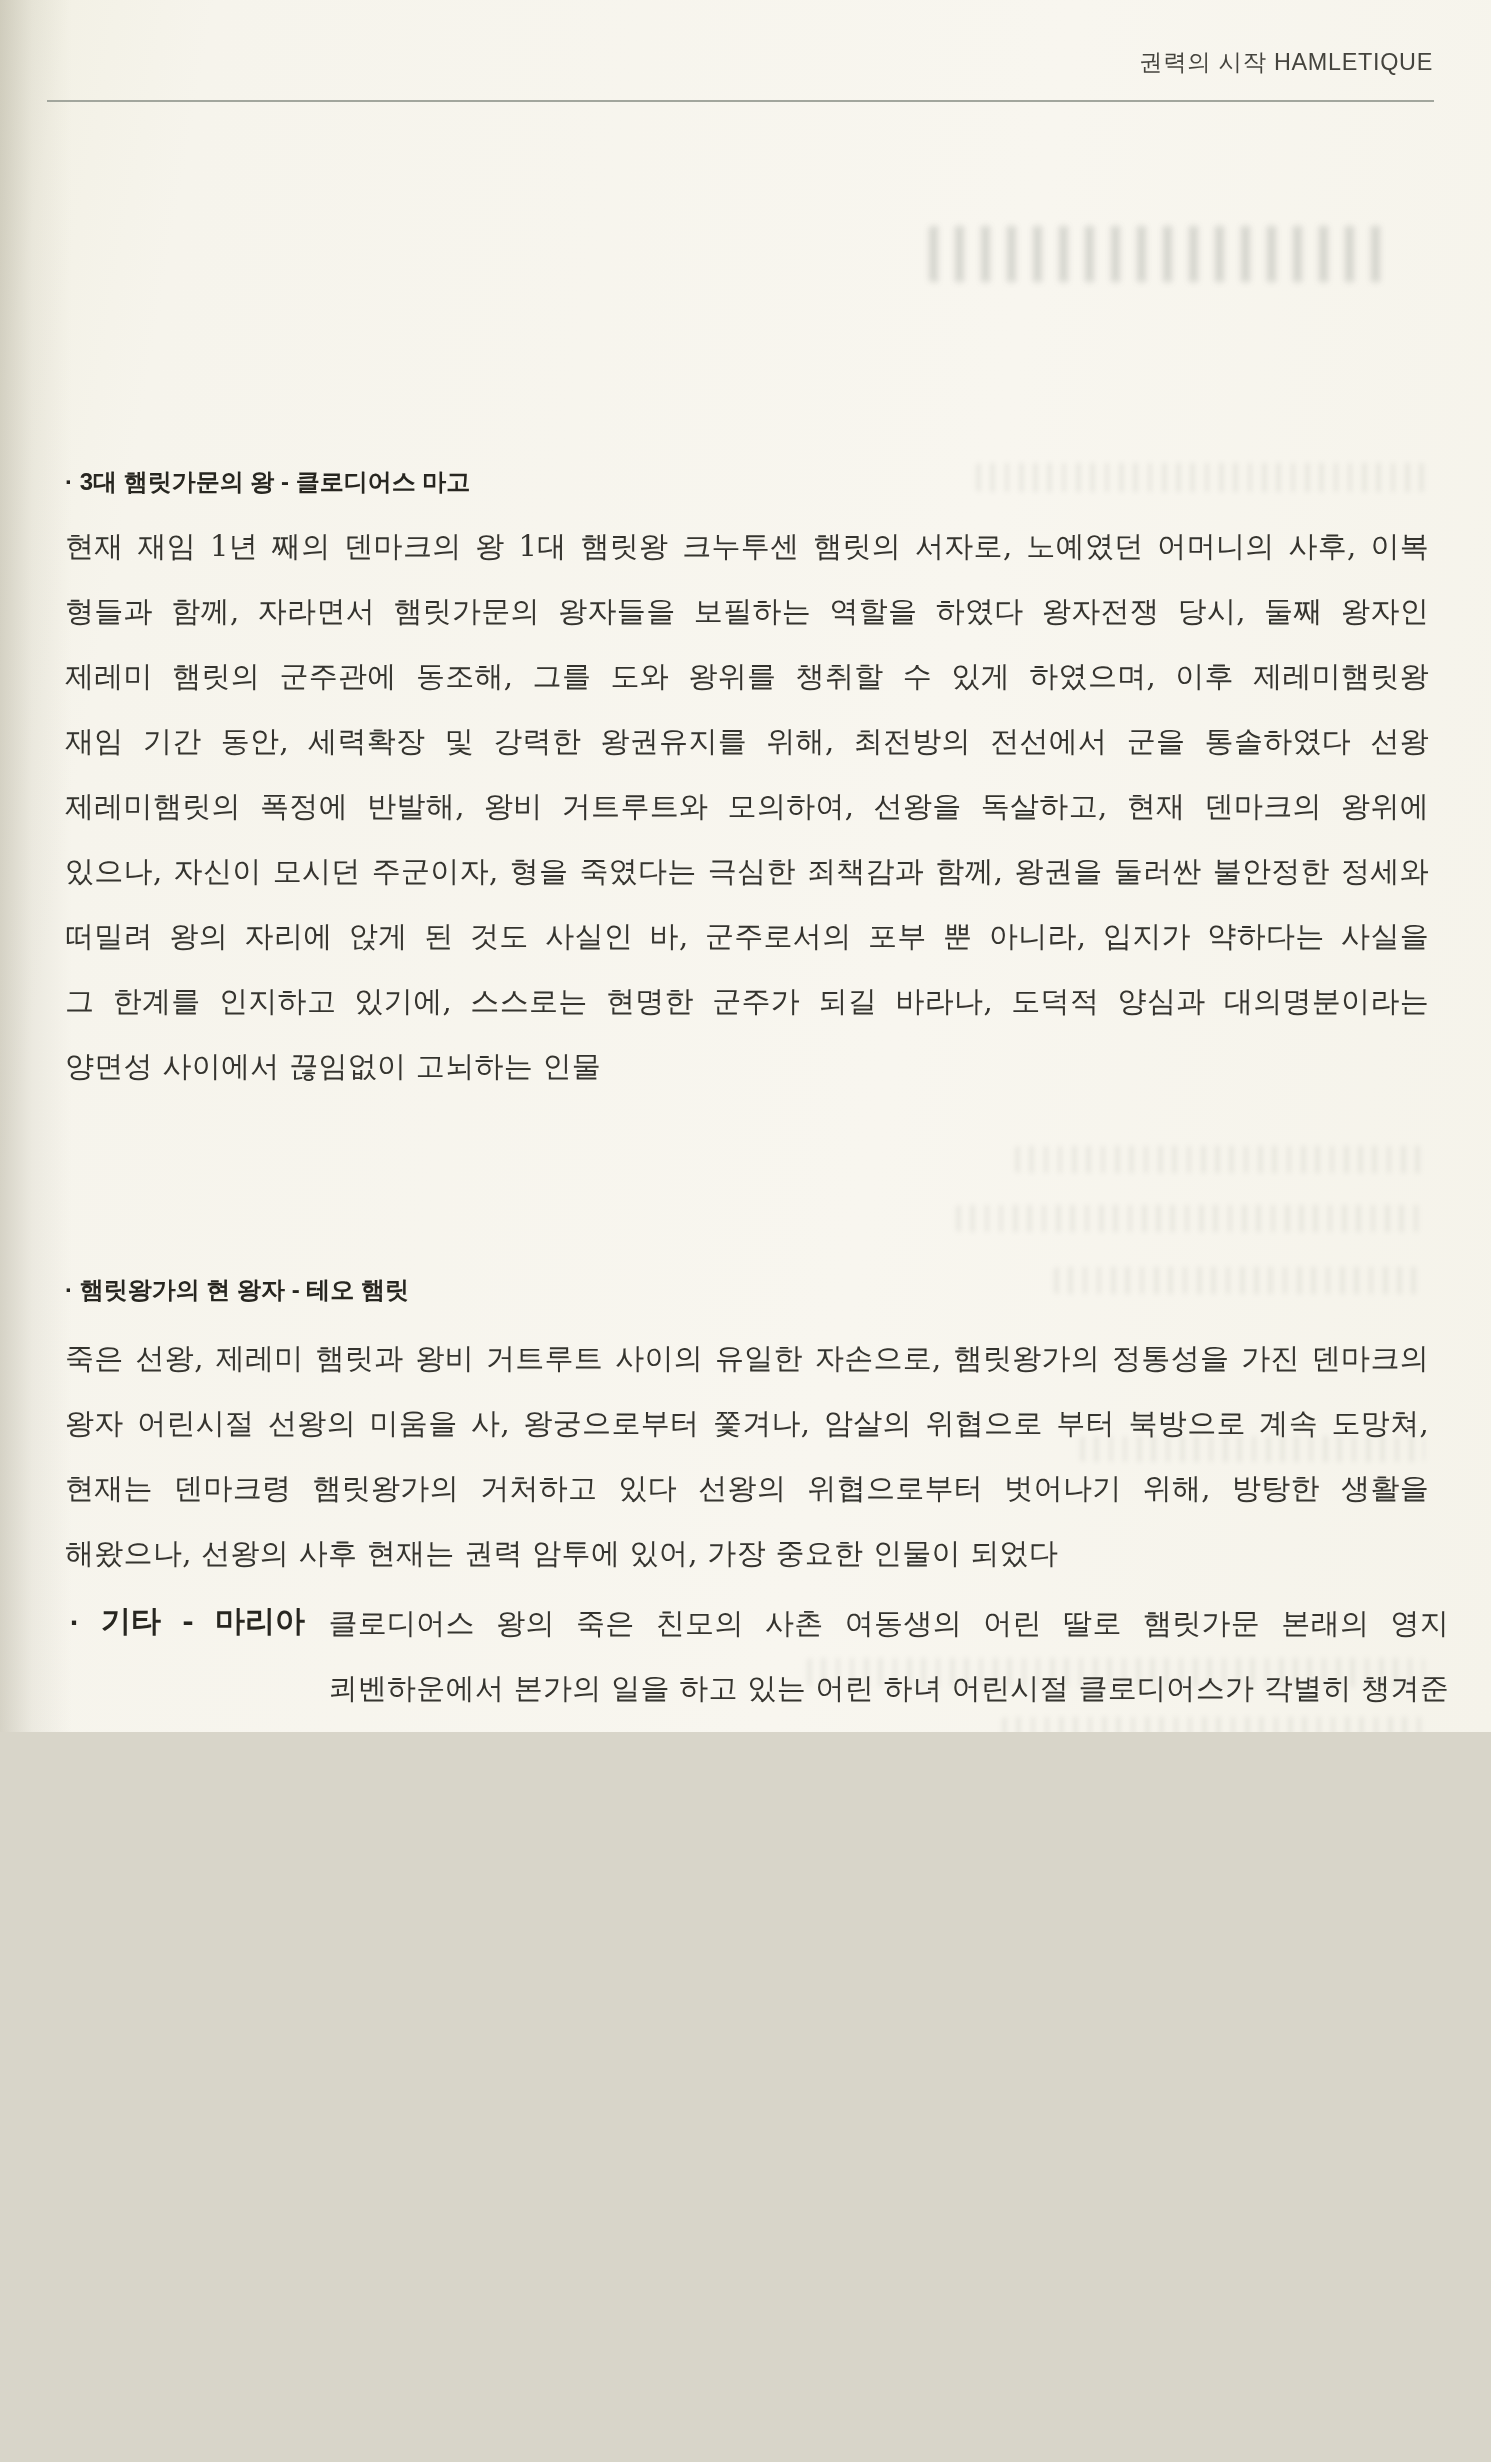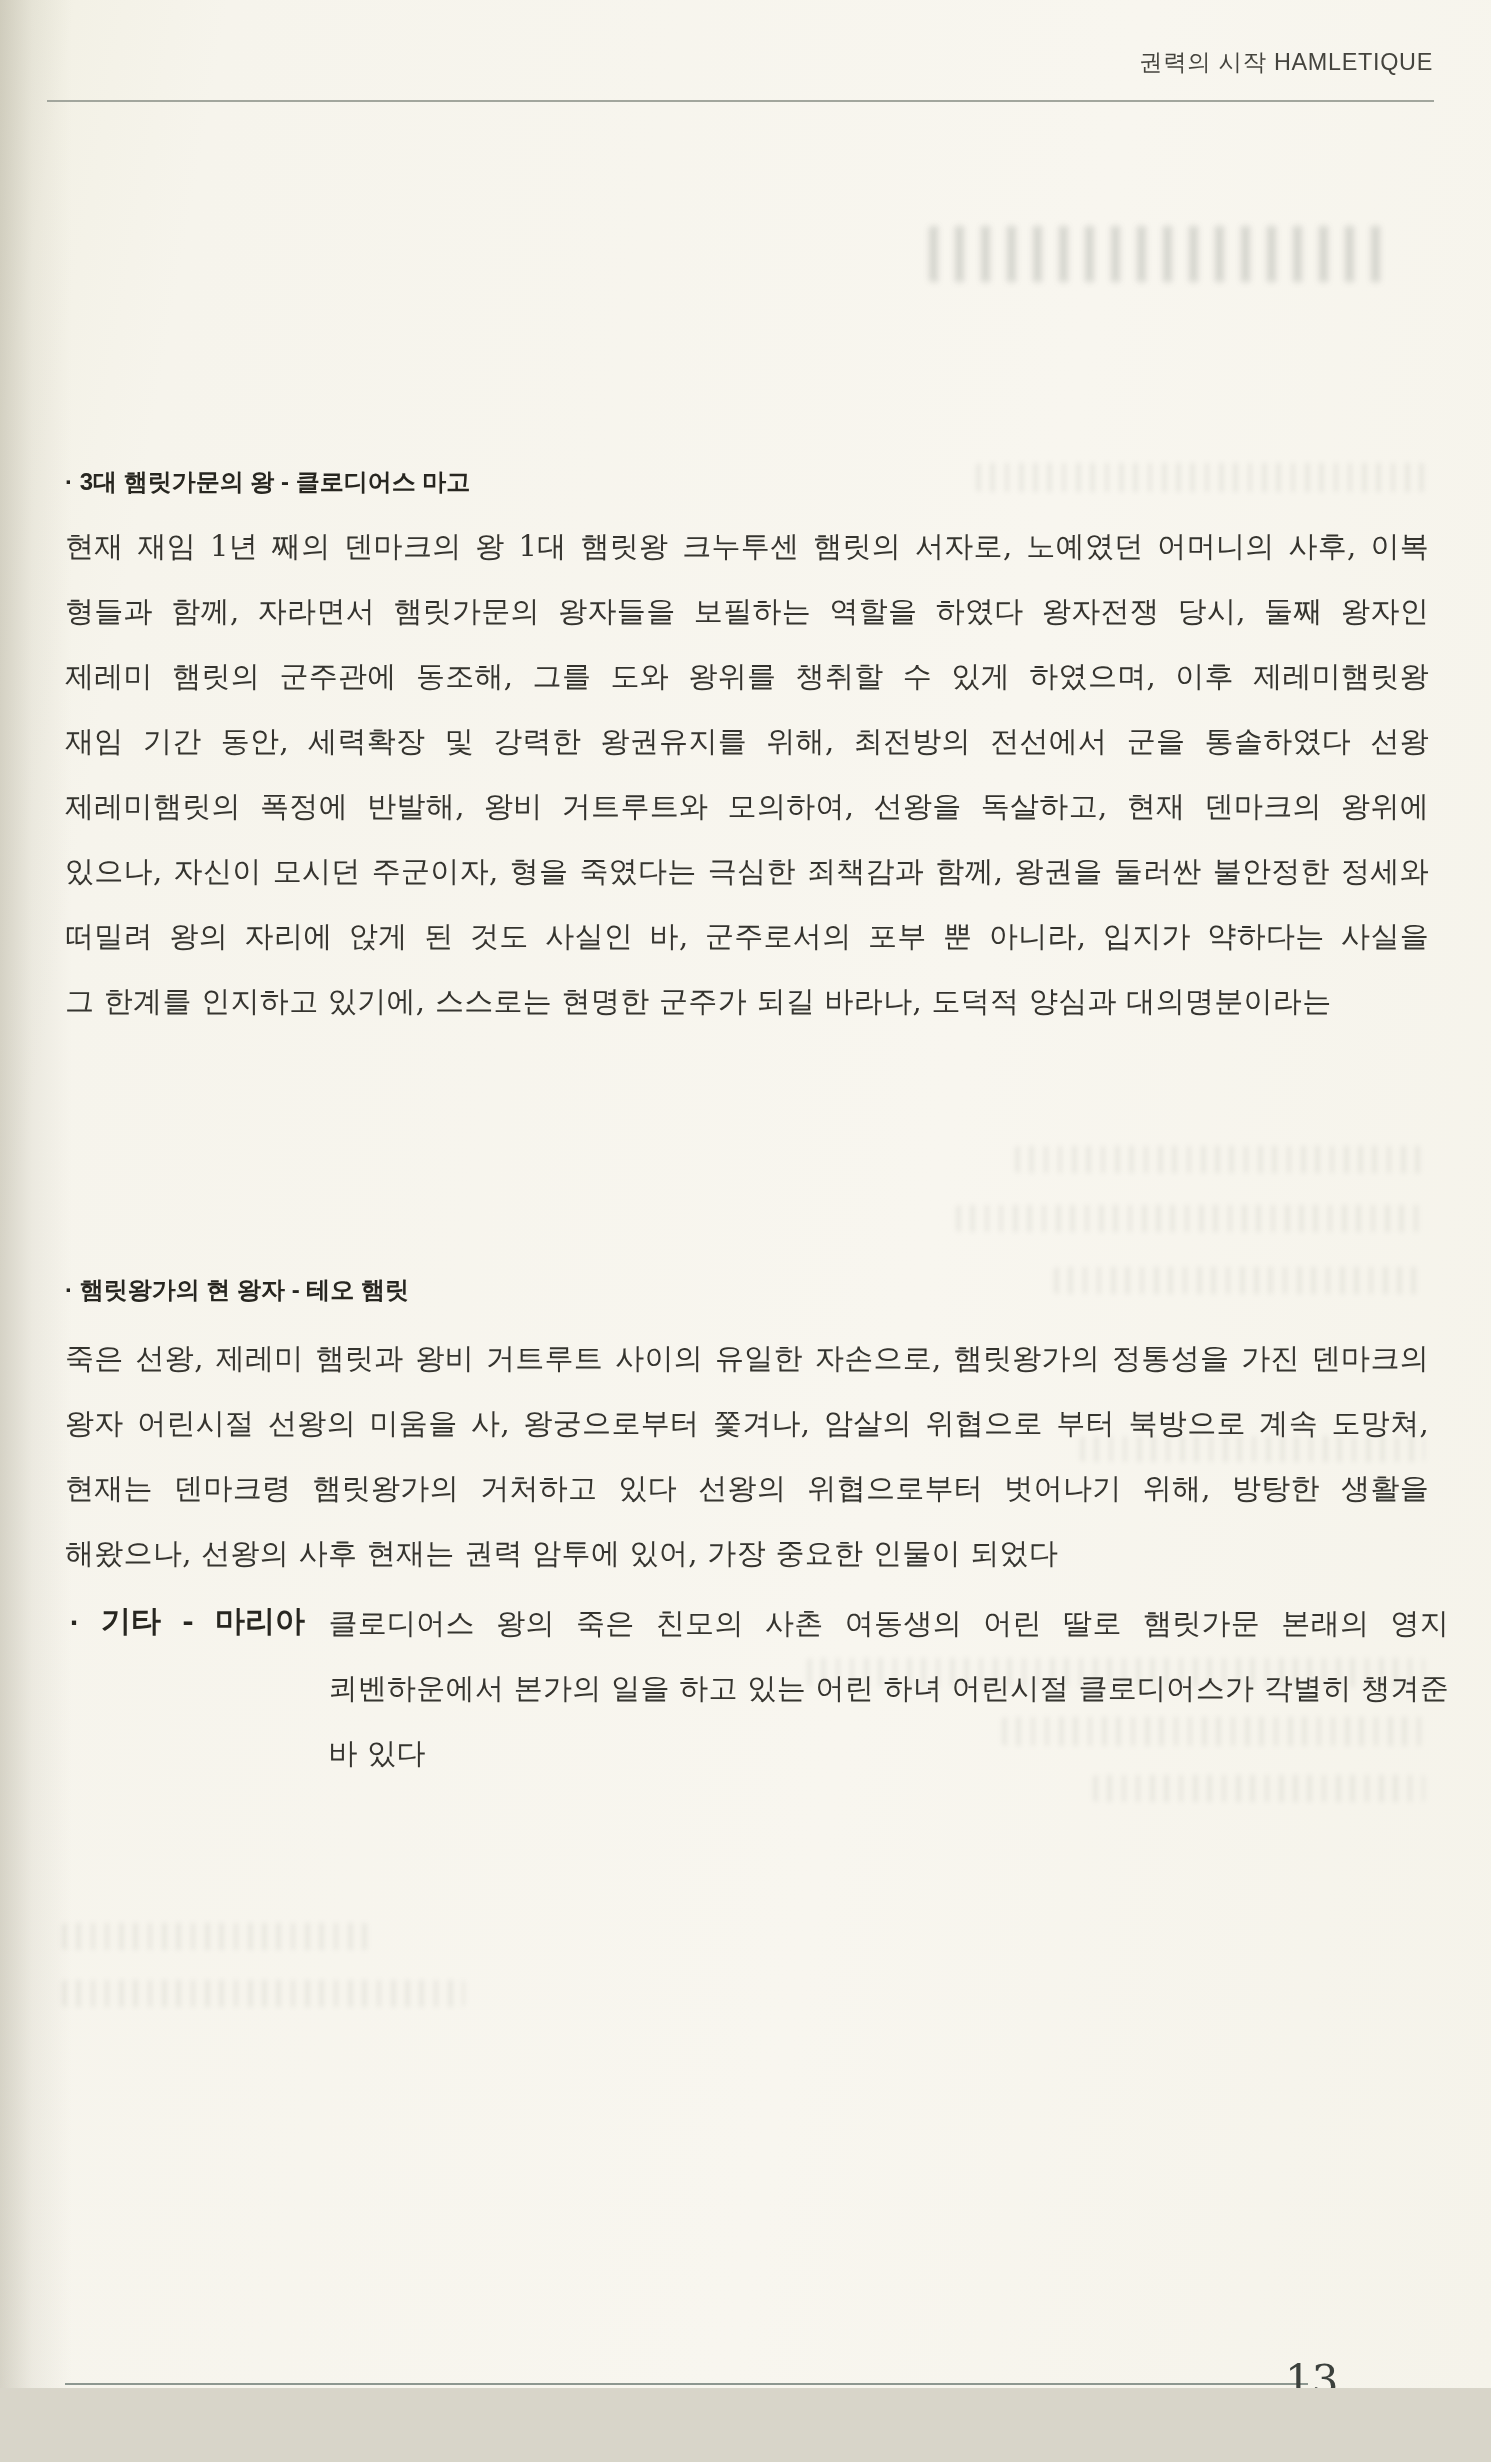--- a/index.html
+++ b/index.html
@@ -1,18 +1,18 @@
 <!DOCTYPE html>
 <html style="font-size:10.4px"><head>
 <meta charset="utf-8">
 <style>
   html,body{margin:0;padding:0;background:#d8d5c9;}
   .page{
     position:relative;
-    width:1492px;height:2388px;
+    width:1492px;height:1732px;
     margin:0 auto;
     background:linear-gradient(100deg,#eceadd 0%,#f3f1e6 4%,#f6f4ec 12%,#f8f6ef 60%,#f5f3ea 100%);
     overflow:hidden;
     font-family:"DejaVu Serif","Liberation Serif",serif;
     color:#34332e;
   }
   .edge-shadow{
     position:absolute;left:0;top:0;bottom:0;width:72px;
     background:linear-gradient(90deg,rgba(160,155,135,.38),rgba(160,155,135,.12) 45%,rgba(160,155,135,0));
     pointer-events:none;
@@ -96,20 +96,21 @@
   <div class="content heading sec1-heading" style="position:absolute;">· 3대 햄릿가문의 왕 - 클로디어스 마고</div>
   <div class="content para sec1-para" style="position:absolute;">
       <div class="line">현재 재임 1년 째의 덴마크의 왕 1대 햄릿왕 크누투센 햄릿의 서자로, 노예였던 어머니의 사후, 이복</div>
       <div class="line">형들과 함께, 자라면서 햄릿가문의 왕자들을 보필하는 역할을 하였다 왕자전쟁 당시, 둘째 왕자인</div>
       <div class="line">제레미 햄릿의 군주관에 동조해, 그를 도와 왕위를 챙취할 수 있게 하였으며, 이후 제레미햄릿왕</div>
       <div class="line">재임 기간 동안, 세력확장 및 강력한 왕권유지를 위해, 최전방의 전선에서 군을 통솔하였다 선왕</div>
       <div class="line">제레미햄릿의 폭정에 반발해, 왕비 거트루트와 모의하여, 선왕을 독살하고, 현재 덴마크의 왕위에</div>
       <div class="line">있으나, 자신이 모시던 주군이자, 형을 죽였다는 극심한 죄책감과 함께, 왕권을 둘러싼 불안정한 정세와</div>
       <div class="line">떠밀려 왕의 자리에 앉게 된 것도 사실인 바, 군주로서의 포부 뿐 아니라, 입지가 약하다는 사실을</div>
       <div class="line">그 한계를 인지하고 있기에, 스스로는 현명한 군주가 되길 바라나, 도덕적 양심과 대의명분이라는</div>
+      <div class="line">양면성 사이에서 끊임없이 고뇌하는 인물</div>
     </div>
 
   <div class="content heading sec2-heading" style="position:absolute;">· 햄릿왕가의 현 왕자 - 테오 햄릿</div>
   <div class="content para sec2-para" style="position:absolute;">
       <div class="line">죽은 선왕, 제레미 햄릿과 왕비 거트루트 사이의 유일한 자손으로, 햄릿왕가의 정통성을 가진 덴마크의</div>
       <div class="line">왕자 어린시절 선왕의 미움을 사, 왕궁으로부터 쫓겨나, 암살의 위협으로 부터 북방으로 계속 도망쳐,</div>
       <div class="line">현재는 덴마크령 햄릿왕가의 거처하고 있다 선왕의 위협으로부터 벗어나기 위해, 방탕한 생활을</div>
       <div class="line">해왔으나, 선왕의 사후 현재는 권력 암투에 있어, 가장 중요한 인물이 되었다</div>
     </div>
 

